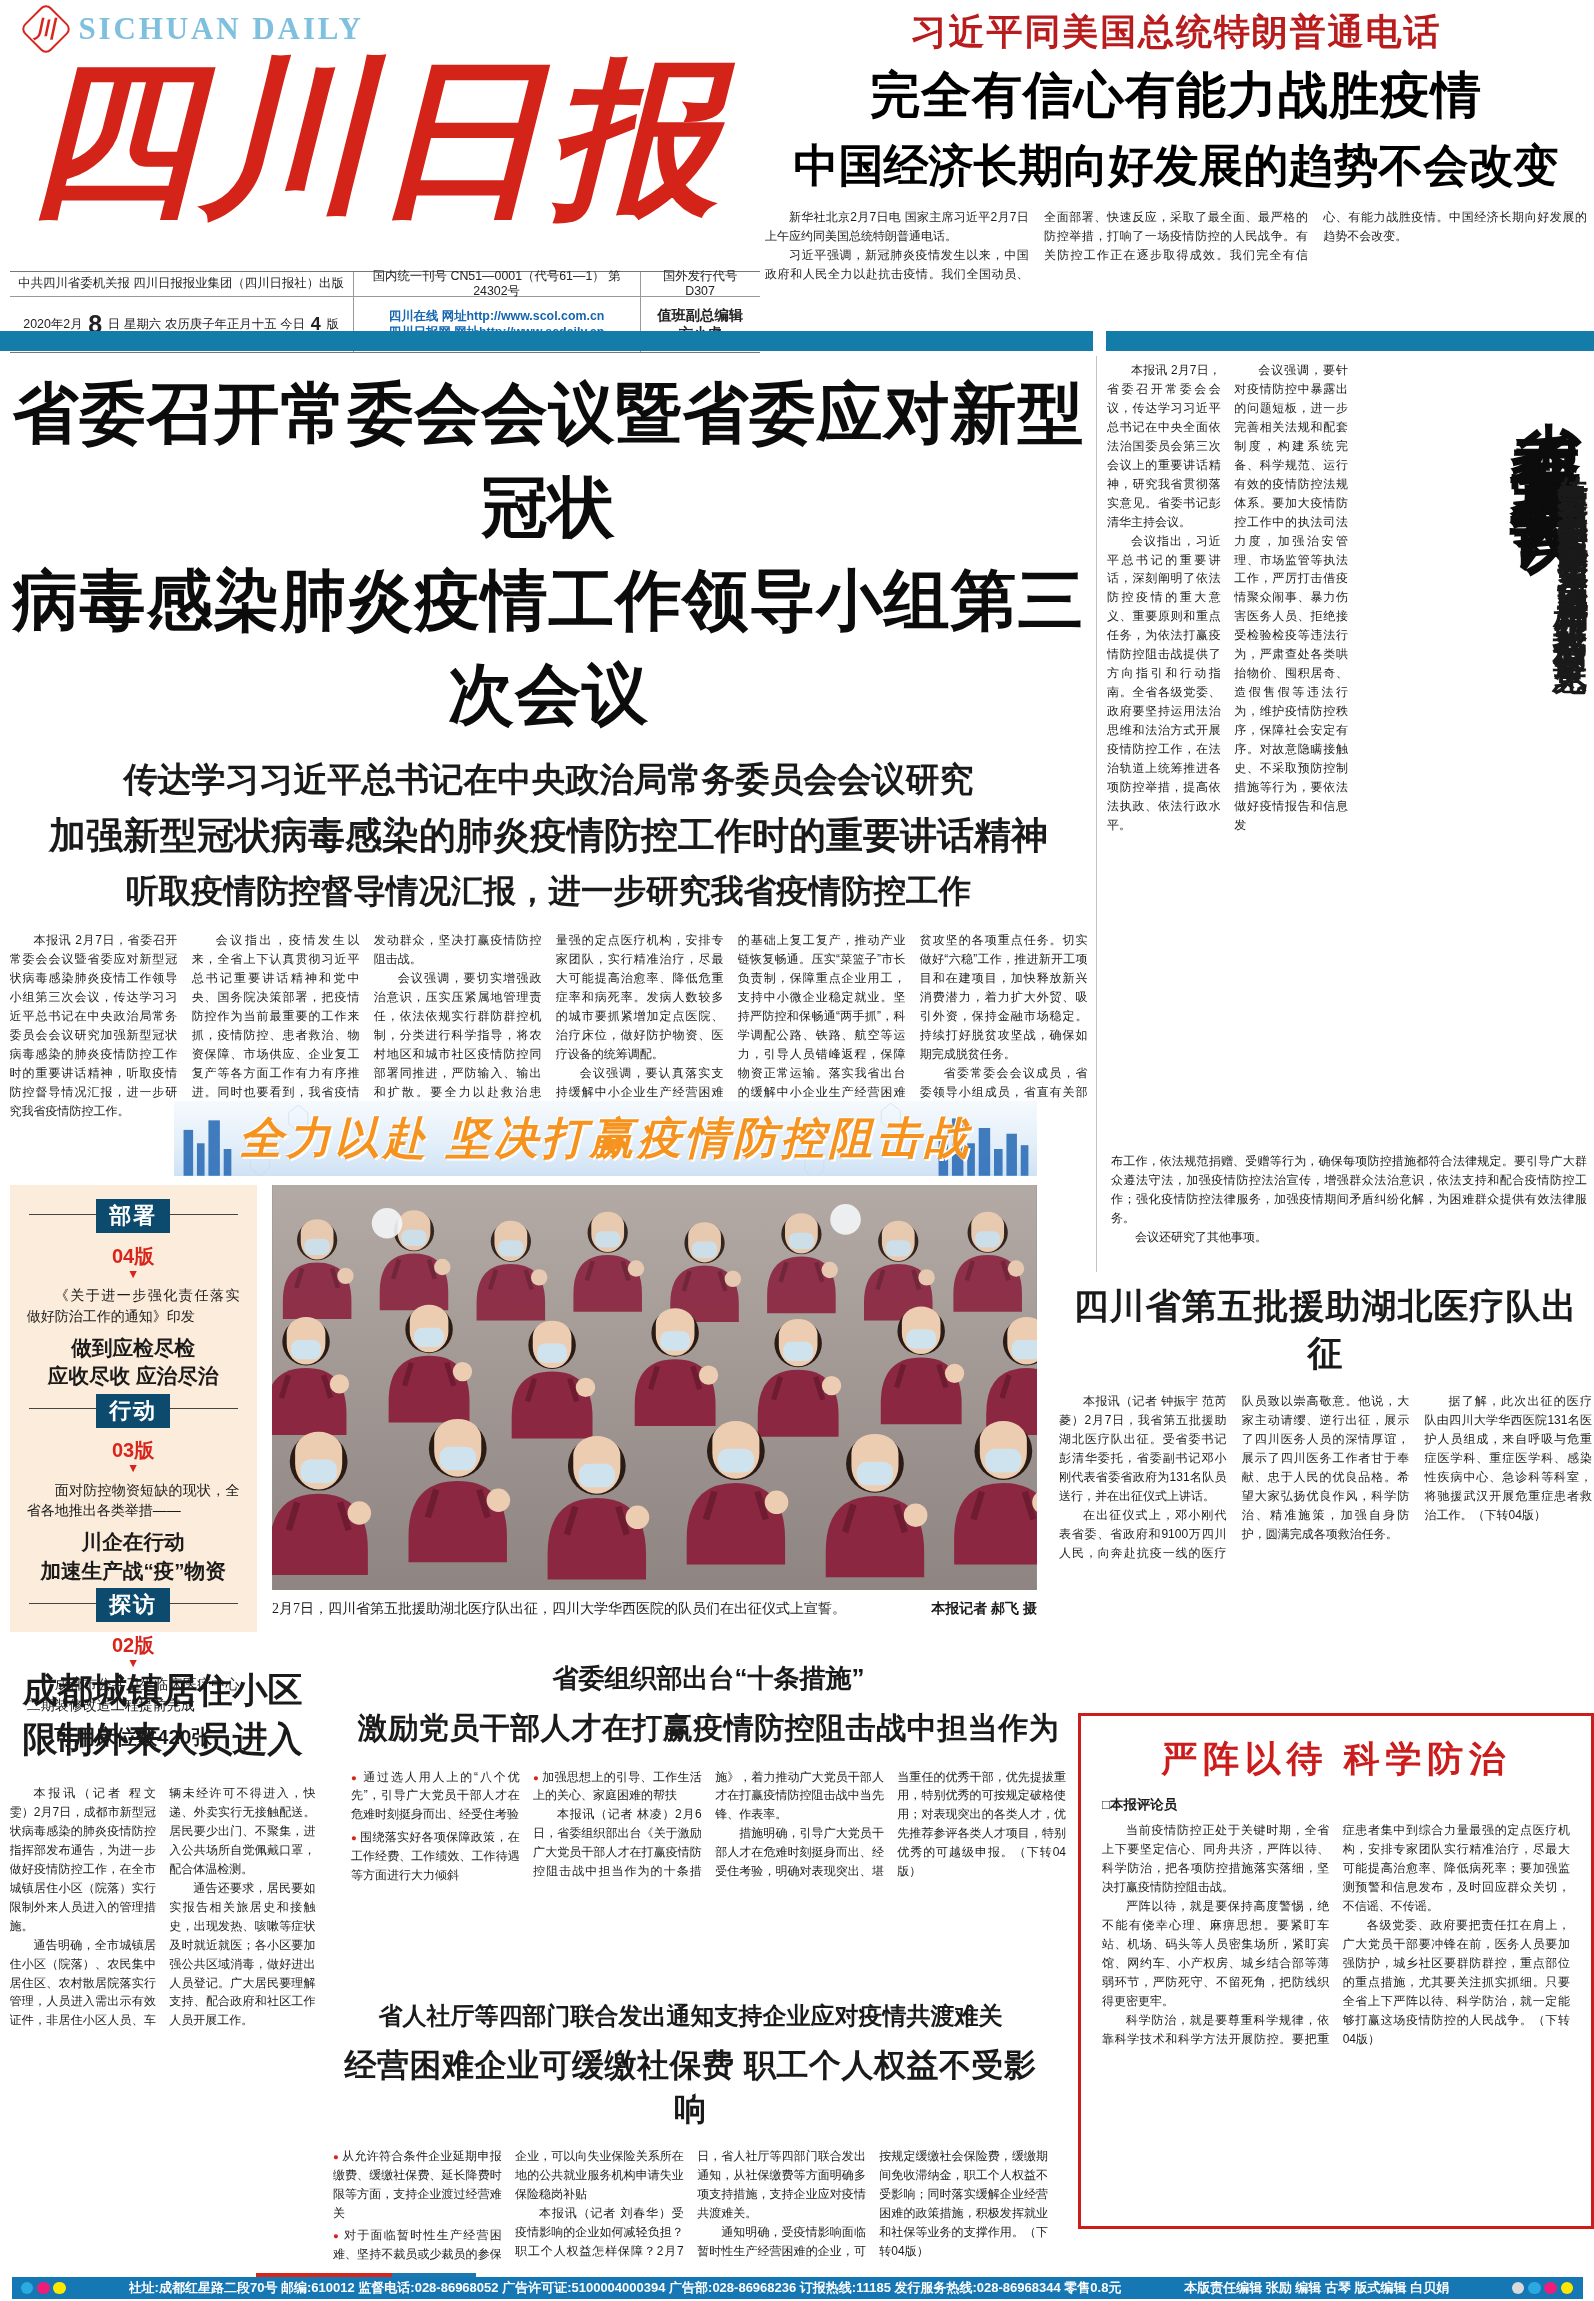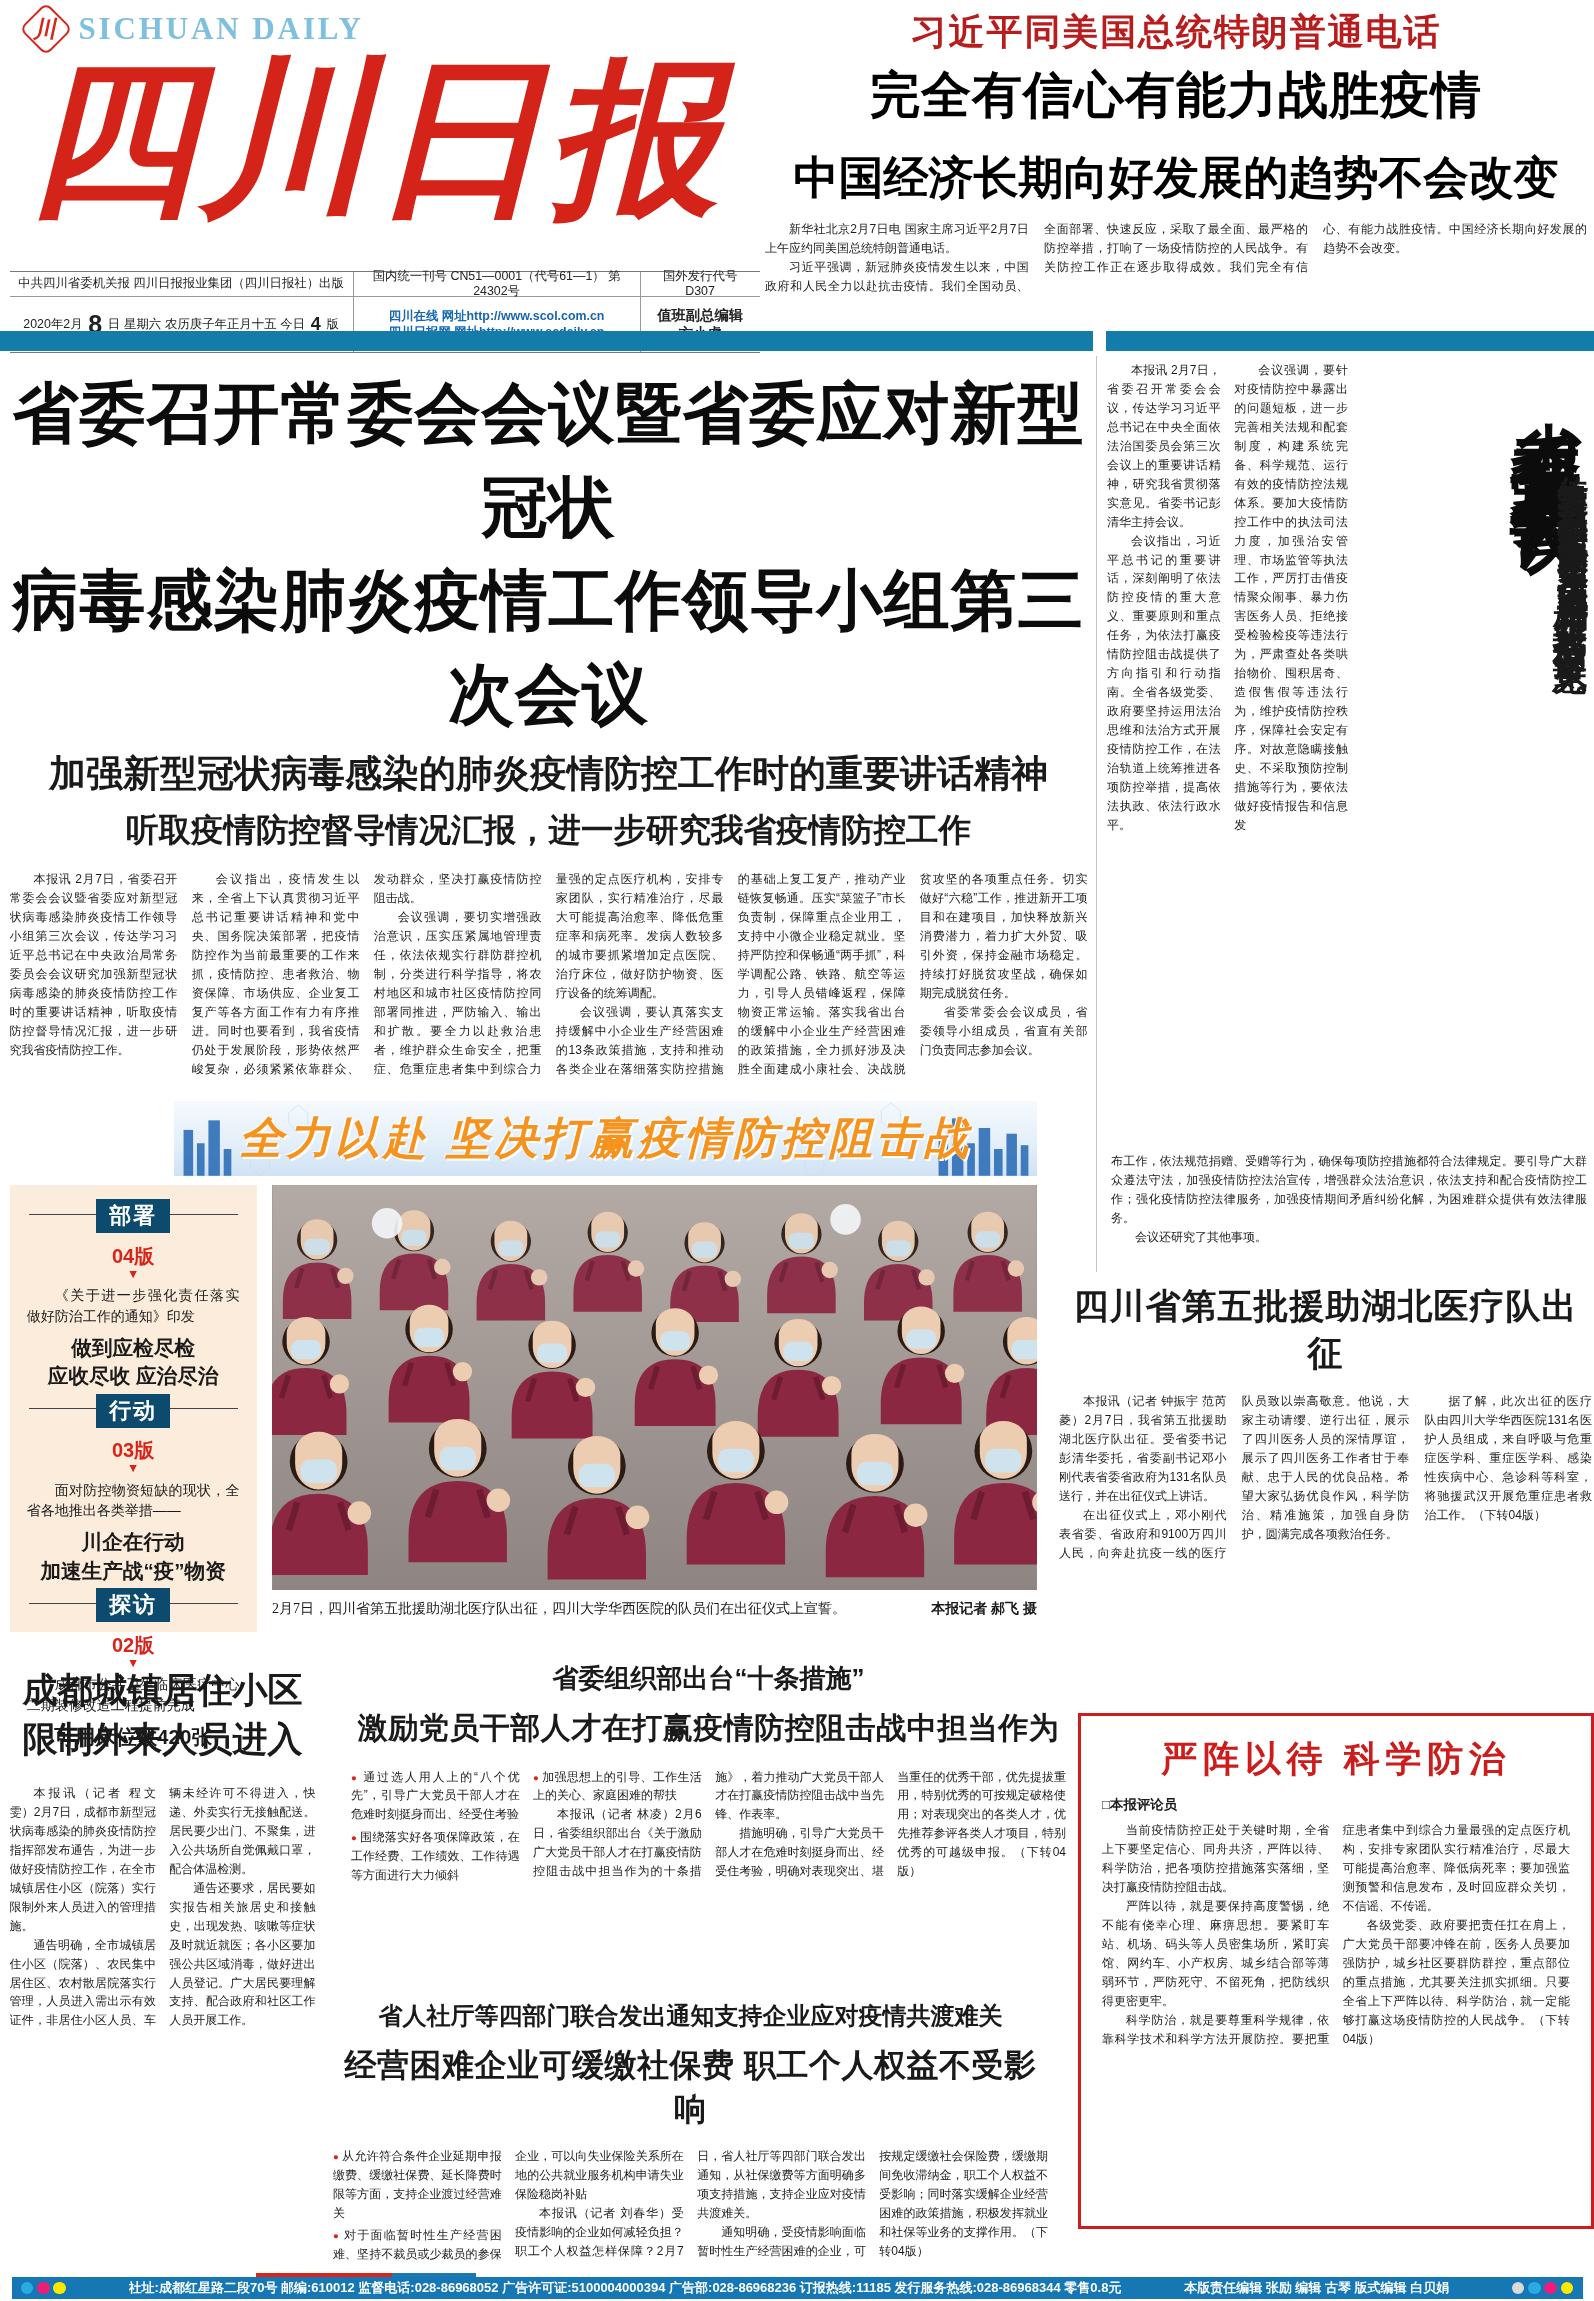--- a/index.html
+++ b/index.html
@@ -134,33 +134,34 @@
       <div class="info-cell editor-cell" style="flex:1;">
         <div>值班副总编辑</div>
         <div>方小虎</div>
       </div>
     </div>
   </div>
 
   <div class="abs" style="left:765px; top:7.6px; width:822px;">
     <div class="tr-h1">习近平同美国总统特朗普通电话</div>
     <div class="tr-h2" style="margin-top:5.7px;">完全有信心有能力战胜疫情</div>
-    <div class="tr-h3" style="margin-top:19px;">中国经济长期向好发展的趋势不会改变</div>
+    <div class="tr-h3" style="margin-top:7px;">中国经济长期向好发展的趋势不会改变</div>
     <div class="body-text cols-3" style="margin-top:11.5px; height:130px;">
         <p>新华社北京2月7日电  国家主席习近平2月7日上午应约同美国总统特朗普通电话。</p>
         <p>习近平强调，新冠肺炎疫情发生以来，中国政府和人民全力以赴抗击疫情。我们全国动员、全面部署、快速反应，采取了最全面、最严格的防控举措，打响了一场疫情防控的人民战争。有关防控工作正在逐步取得成效。我们完全有信心、有能力战胜疫情。中国经济长期向好发展的趋势不会改变。</p>
       </div>
   </div>
 
   <div class="abs teal-bar" style="left:0; top:331px; width:1093px;"></div>
   <div class="abs teal-bar" style="left:1106px; top:331px; width:488px;"></div>
 
   <div class="abs" style="left:9.6px; top:367px; width:1078px;">
     <div class="lead-h">省委召开常委会会议暨省委应对新型冠状</div>
     <div class="lead-h">病毒感染肺炎疫情工作领导小组第三次会议</div>
+    <div class="lead-sub1">传达学习习近平总书记在中央政治局常务委员会会议研究</div>
     <div class="lead-sub2">加强新型冠状病毒感染的肺炎疫情防控工作时的重要讲话精神</div>
     <div class="lead-sub3">听取疫情防控督导情况汇报，进一步研究我省疫情防控工作</div>
     <div class="body-text cols-6" style="margin-top:17px; height:380px;">
         <p>本报讯  2月7日，省委召开常委会会议暨省委应对新型冠状病毒感染肺炎疫情工作领导小组第三次会议，传达学习习近平总书记在中央政治局常务委员会会议研究加强新型冠状病毒感染的肺炎疫情防控工作时的重要讲话精神，听取疫情防控督导情况汇报，进一步研究我省疫情防控工作。</p>
         <p>会议指出，疫情发生以来，全省上下认真贯彻习近平总书记重要讲话精神和党中央、国务院决策部署，把疫情防控作为当前最重要的工作来抓，疫情防控、患者救治、物资保障、市场供应、企业复工复产等各方面工作有力有序推进。同时也要看到，我省疫情仍处于发展阶段，形势依然严峻复杂，必须紧紧依靠群众、发动群众，坚决打赢疫情防控阻击战。</p>
         <p>会议强调，要切实增强政治意识，压实压紧属地管理责任，依法依规实行群防群控机制，分类进行科学指导，将农村地区和城市社区疫情防控同部署同推进，严防输入、输出和扩散。要全力以赴救治患者，维护群众生命安全，把重症、危重症患者集中到综合力量强的定点医疗机构，安排专家团队，实行精准治疗，尽最大可能提高治愈率、降低危重症率和病死率。发病人数较多的城市要抓紧增加定点医院、治疗床位，做好防护物资、医疗设备的统筹调配。</p>
         <p>会议强调，要认真落实支持缓解中小企业生产经营困难的13条政策措施，支持和推动各类企业在落细落实防控措施的基础上复工复产，推动产业链恢复畅通。压实“菜篮子”市长负责制，保障重点企业用工，支持中小微企业稳定就业。坚持严防控和保畅通“两手抓”，科学调配公路、铁路、航空等运力，引导人员错峰返程，保障物资正常运输。落实我省出台的缓解中小企业生产经营困难的政策措施，全力抓好涉及决胜全面建成小康社会、决战脱贫攻坚的各项重点任务。切实做好“六稳”工作，推进新开工项目和在建项目，加快释放新兴消费潜力，着力扩大外贸、吸引外资，保持金融市场稳定。持续打好脱贫攻坚战，确保如期完成脱贫任务。</p>
         <p>省委常委会会议成员，省委领导小组成员，省直有关部门负责同志参加会议。</p>
       </div>
   </div>

